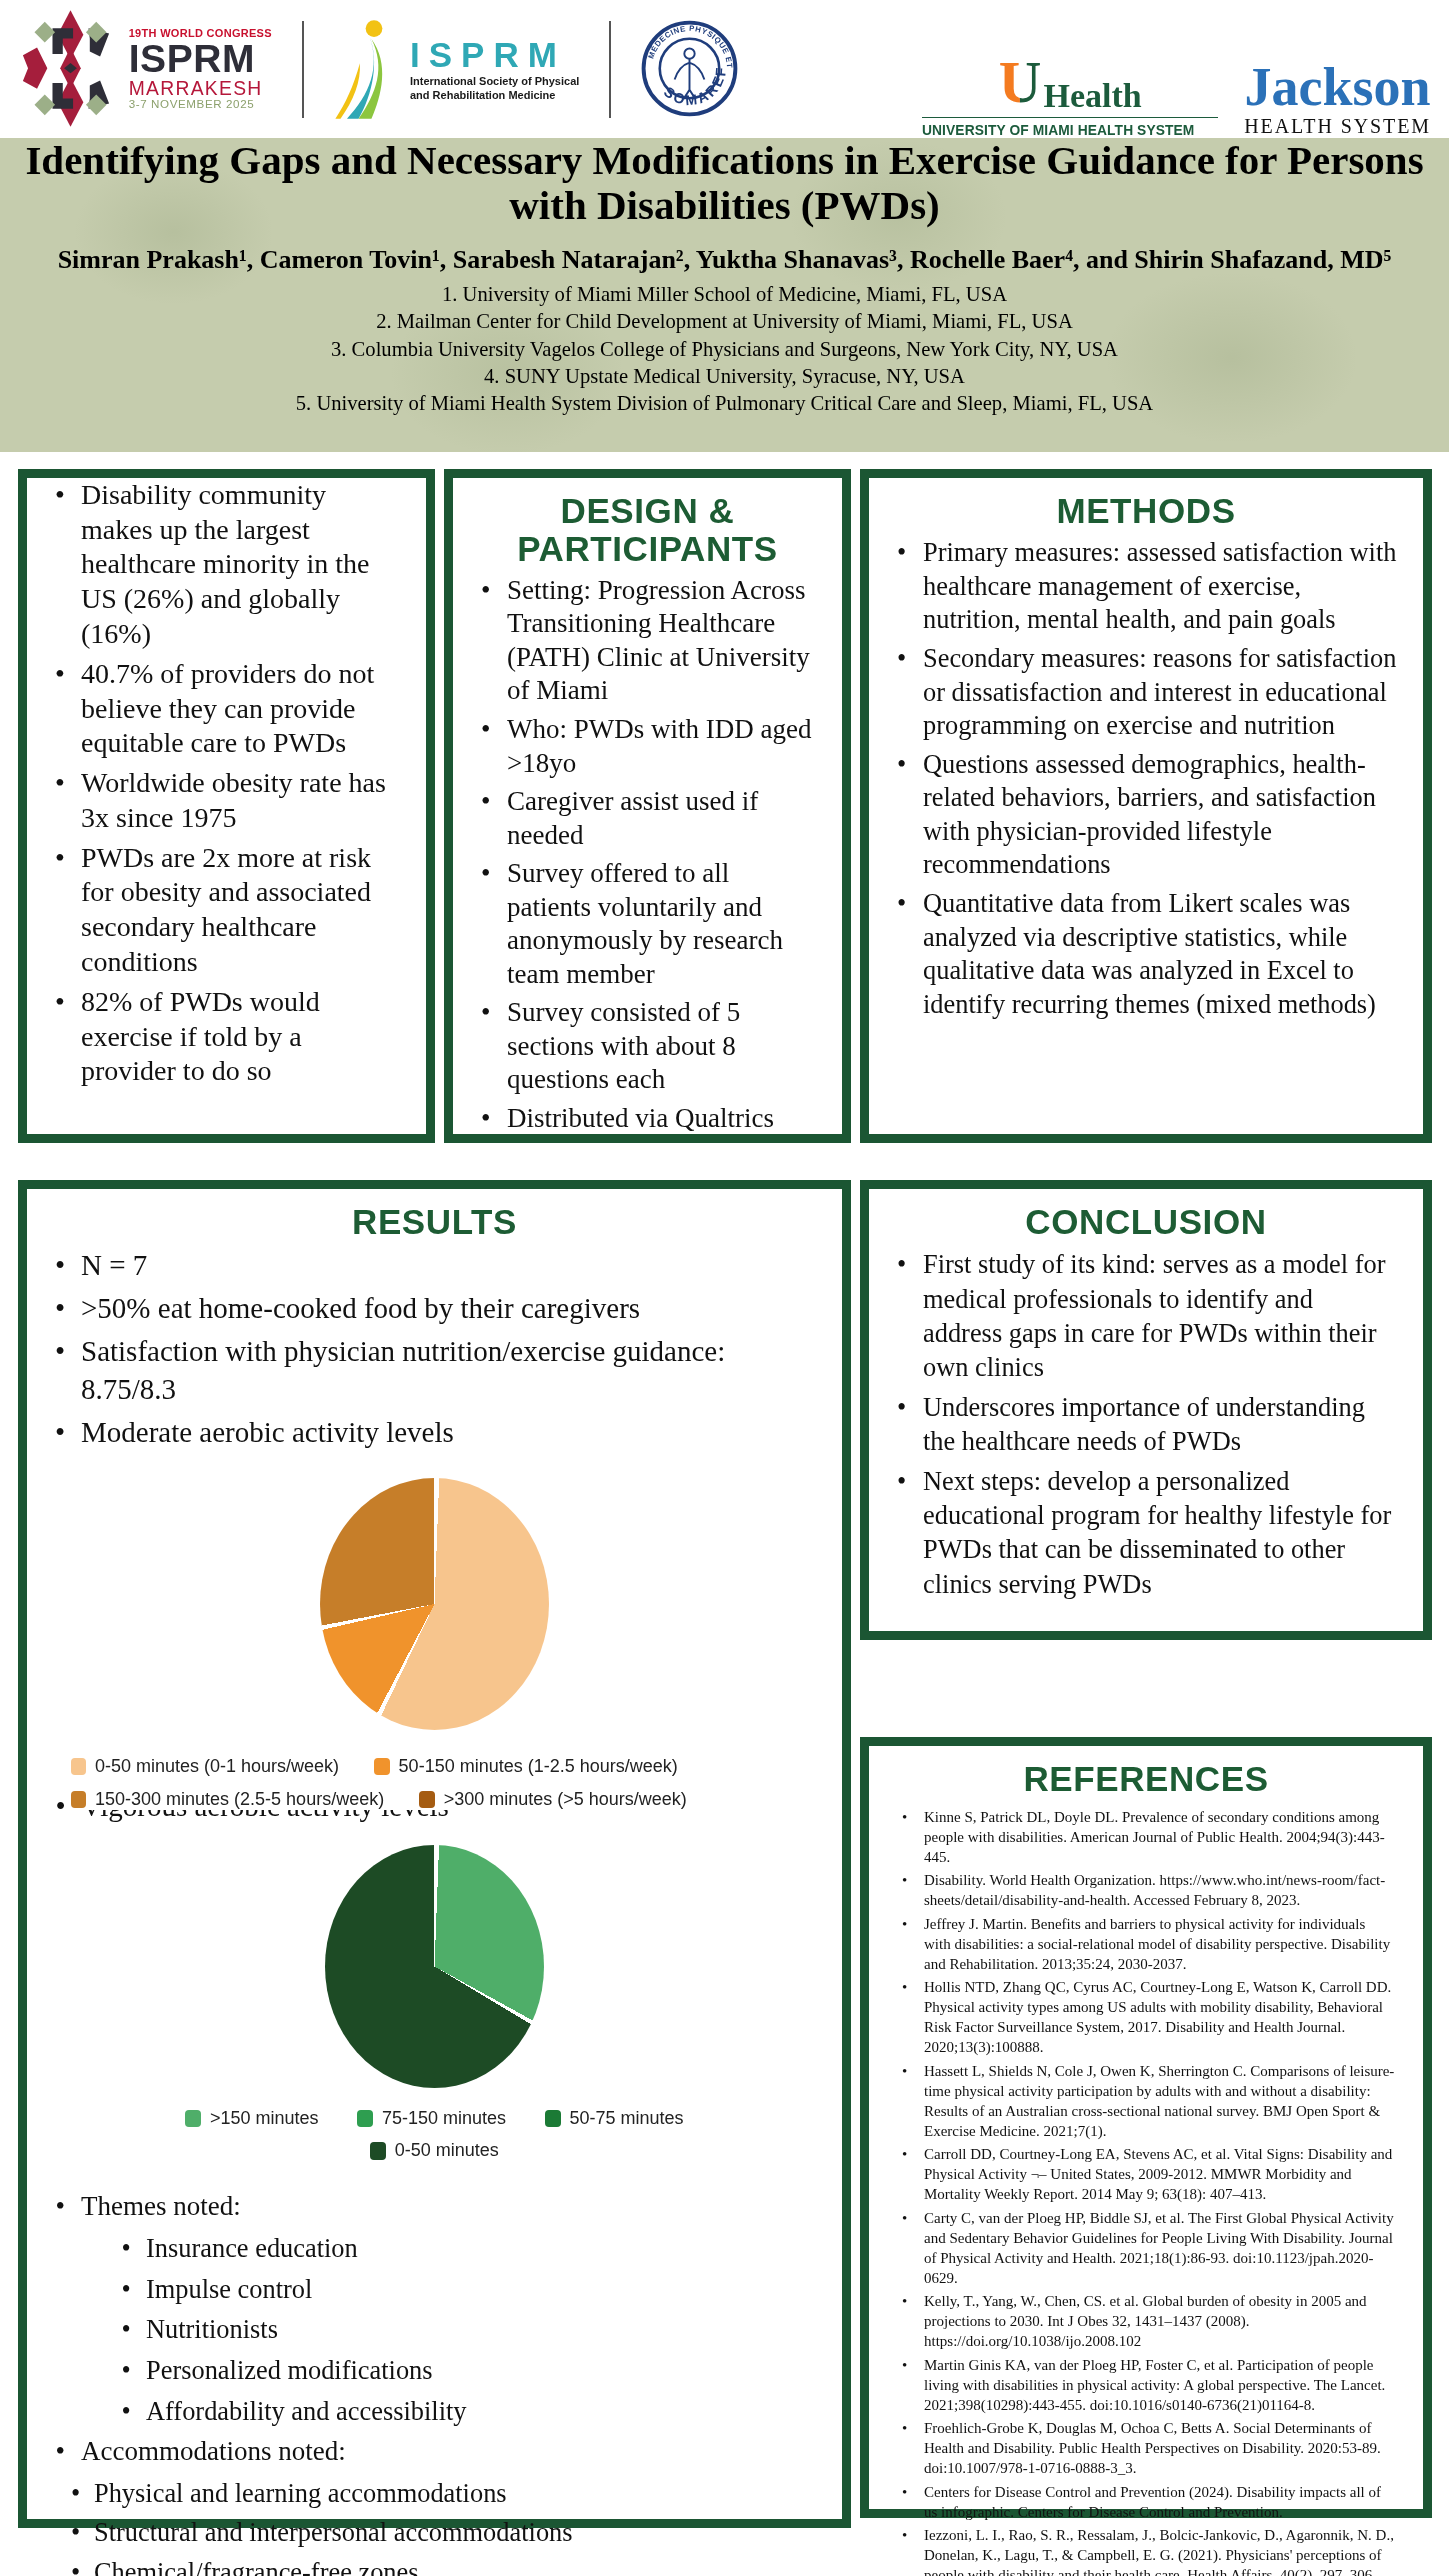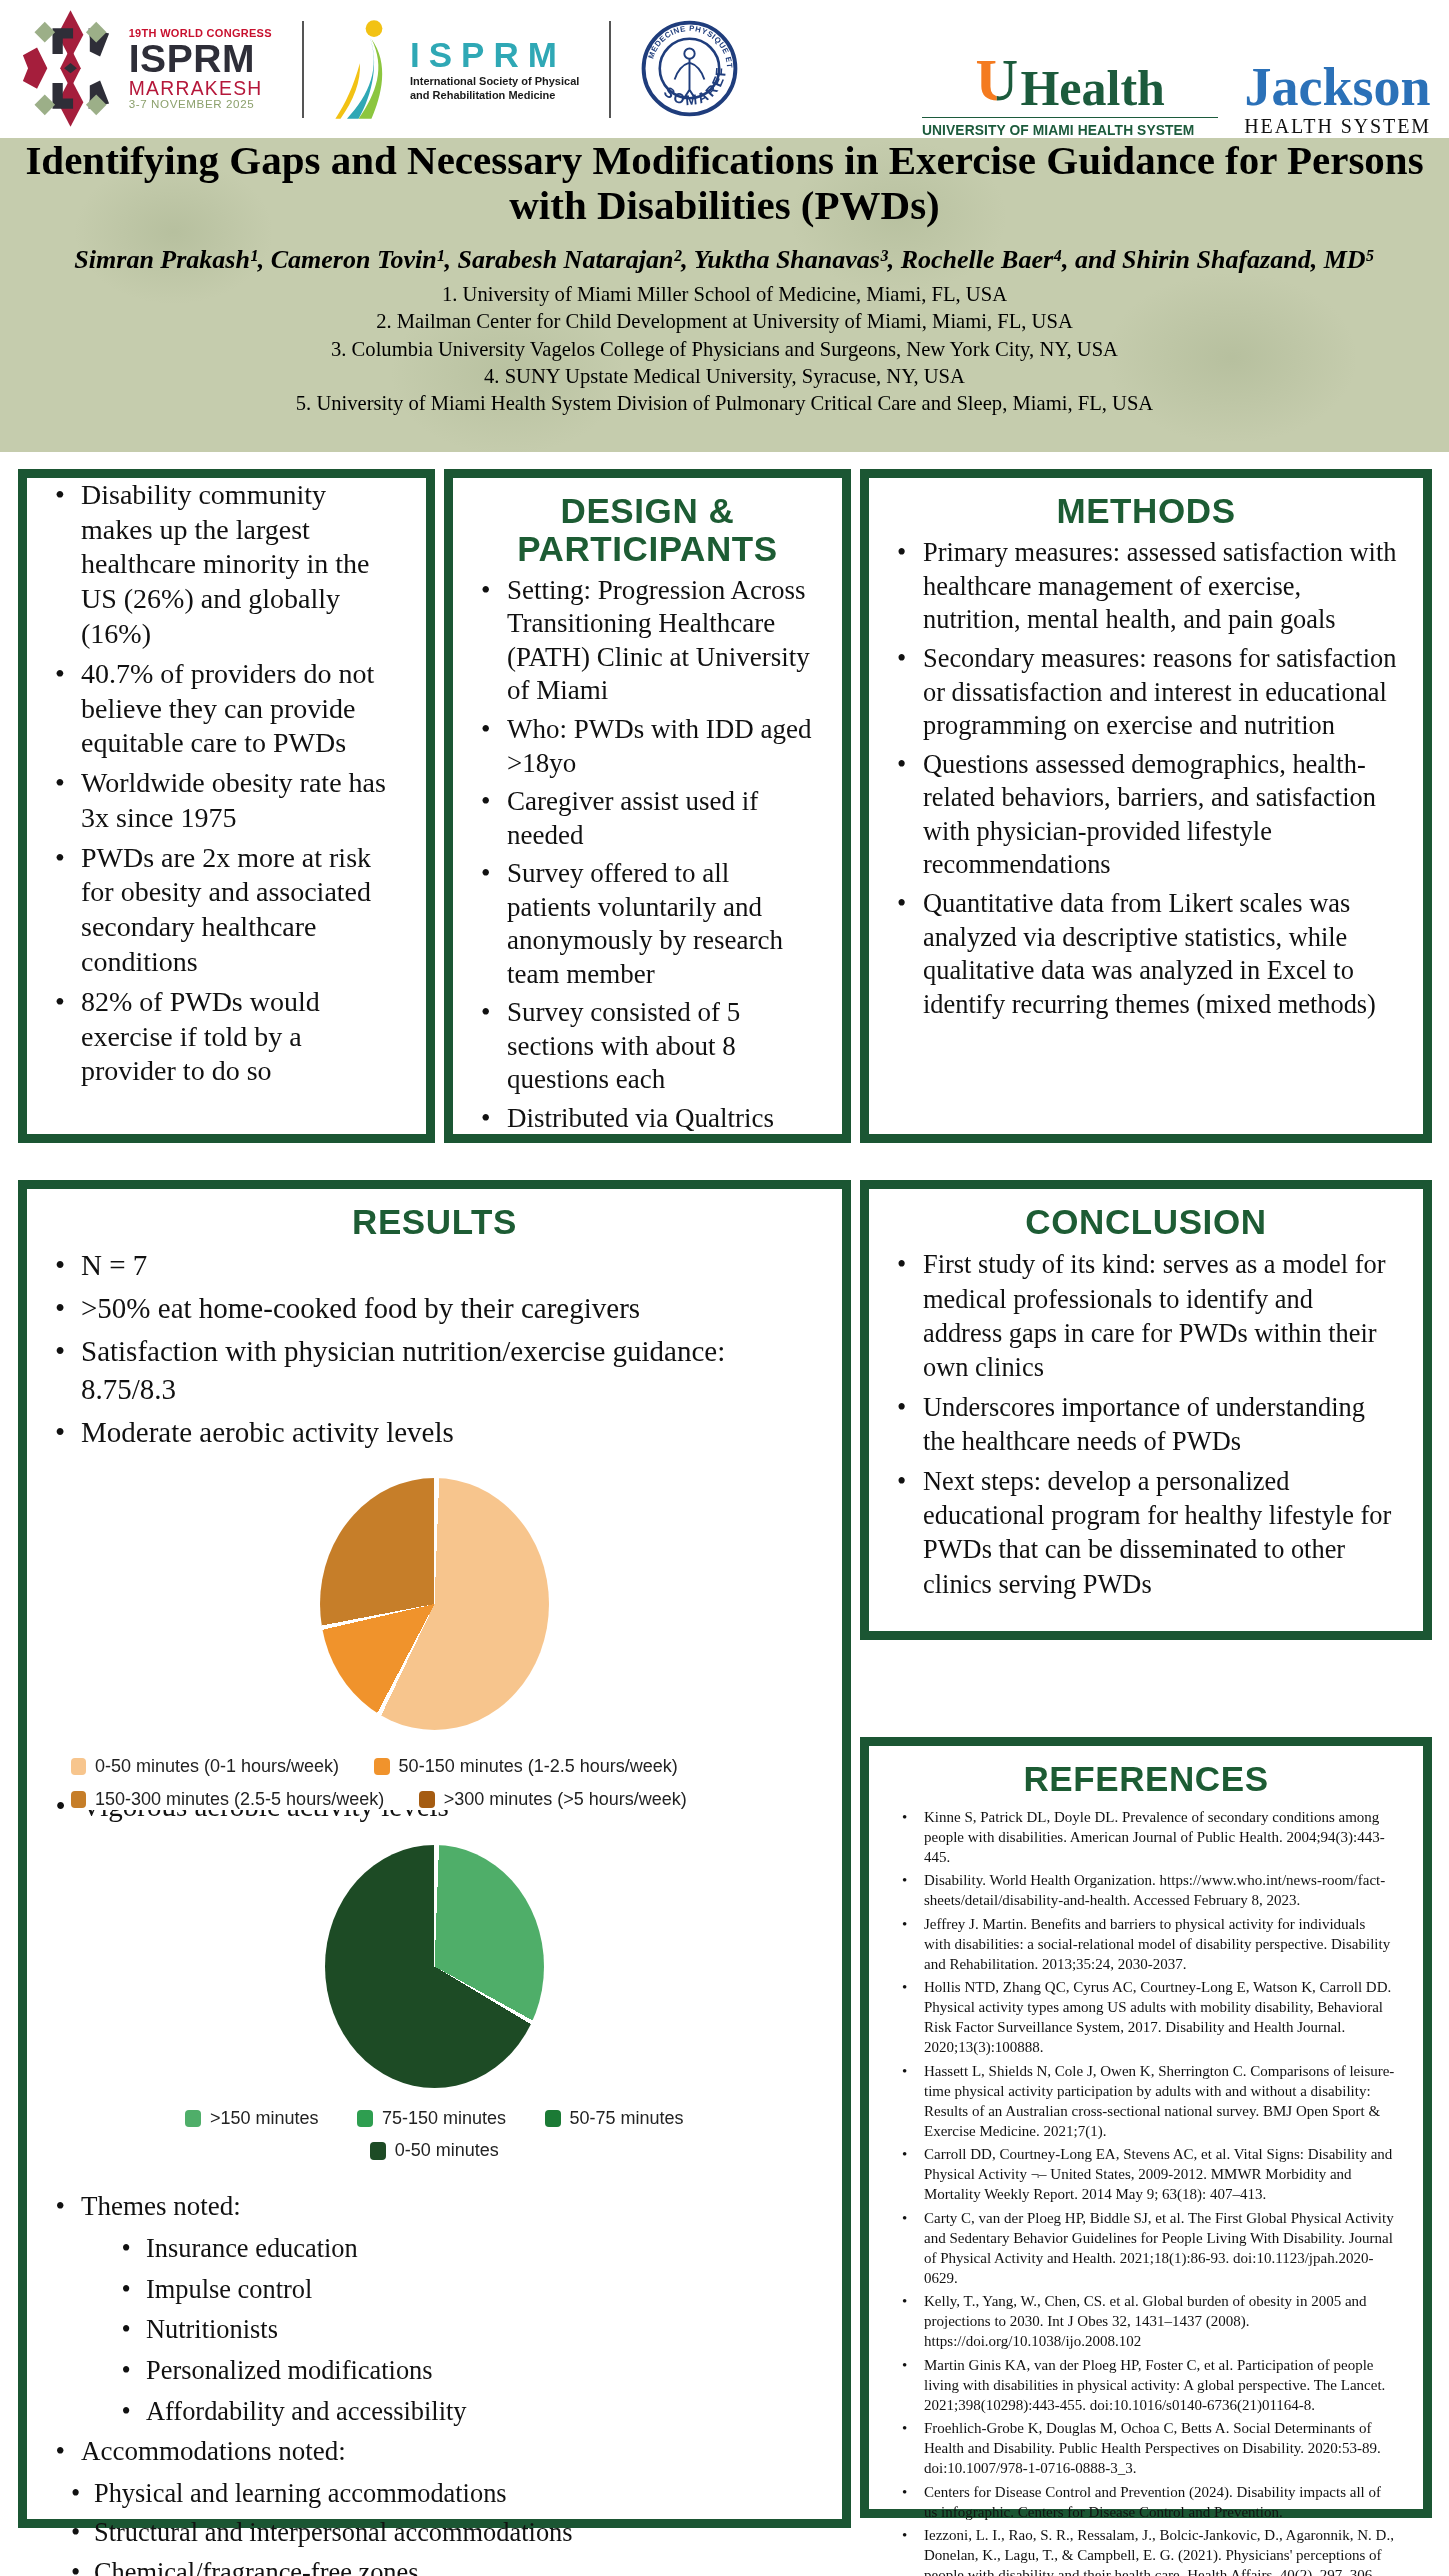--- a/index.html
+++ b/index.html
@@ -19,38 +19,38 @@
   .congress-text .l4{color:#8CA06C;font-size:11.6px;letter-spacing:0.6px;}
   .isprm-logo{display:flex;align-items:center;gap:5.2px;}
   .isprm-text .big{font-family:"Liberation Sans",sans-serif;color:#2FA8B5;font-size:35px;font-weight:bold;letter-spacing:9px;}
   .isprm-text .small{font-family:Liberation Sans, sans-serif;color:#1a1a1a;font-size:11px;font-weight:bold;line-height:1.25;}
   .uhealth{display:flex;flex-direction:column;align-items:center;}
   .uhealth-top{display:flex;align-items:baseline;}
   .u-split{position:relative;width:41px;height:50px;margin-right:3.9px;}
   .u-split span{position:absolute;left:0;top:0;font-family:"Liberation Serif",serif;font-weight:bold;font-size:59px;line-height:50px;}
   .u-orange{color:#F47B20;clip-path:inset(0 50% 0 0);}
   .u-green{color:#1C5B3C;clip-path:inset(0 0 0 50%);}
-  .uhealth-word{font-family:"Liberation Serif",serif;color:#1C5B3C;font-size:50px;font-weight:bold;line-height:.95;}
+  .uhealth-word{font-family:"Liberation Serif",serif;color:#1C5B3C;font-size:34px;font-weight:bold;line-height:.95;}
   .uhealth-rule{width:100%;height:1.9px;background:#1C5B3C;margin:3.9px 0 2.6px 0;}
   .uhealth-sub{font-family:"Liberation Sans",sans-serif;color:#1C5B3C;font-size:15px;font-weight:bold;letter-spacing:0.1px;transform:scaleX(.92);transform-origin:left;white-space:nowrap;}
   .jackson{display:flex;flex-direction:column;align-items:center;}
   .jackson-word{font-family:"Liberation Serif",serif;color:#2B71B8;font-size:54px;font-weight:bold;line-height:.9;}
   .jackson-sub{font-family:"Liberation Serif",serif;color:#111;font-size:20px;letter-spacing:1.9px;margin-top:3.9px;}
 
   
   .title-band{position:absolute;left:0;top:138px;width:1449px;height:314px;
     background:
       radial-gradient(142px 103px at 12% 30%, rgba(140,155,115,.25), rgba(140,155,115,0) 70%),
       radial-gradient(167px 116px at 35% 75%, rgba(140,155,115,.22), rgba(140,155,115,0) 70%),
       radial-gradient(155px 109px at 62% 25%, rgba(140,155,115,.22), rgba(140,155,115,0) 70%),
       radial-gradient(180px 122px at 85% 70%, rgba(140,155,115,.25), rgba(140,155,115,0) 70%),
       #C5CCAD;
     text-align:center;}
   .poster-title{font-weight:bold;font-size:41px;line-height:1.1;color:#000;}
-  .authors{font-weight:bold;font-style:italic;font-size:26px;margin-top:16.7px;color:#000;}
+  .authors{font-weight:bold;font-size:26px;margin-top:16.7px;color:#000;}
   .affils{font-size:20.6px;line-height:1.32;margin-top:6.4px;color:#000;}
 
   
   .panel{position:absolute;background:#fff;border:9px solid #1B5633;box-sizing:border-box;}
   .panel-heading{font-family:"Liberation Sans",sans-serif;font-weight:bold;color:#1D5C34;
                  text-align:center;font-size:35px;letter-spacing:0.6px;margin:14px 0 6.4px 0;line-height:1.08;}
   .p-intro{left:18px;top:469px;width:417px;height:674px;}
   .p-design{left:444px;top:469px;width:407px;height:674px;}
   .p-methods{left:860px;top:469px;width:572px;height:674px;}
   .p-results{left:18px;top:1180px;width:833px;height:1348px;}

